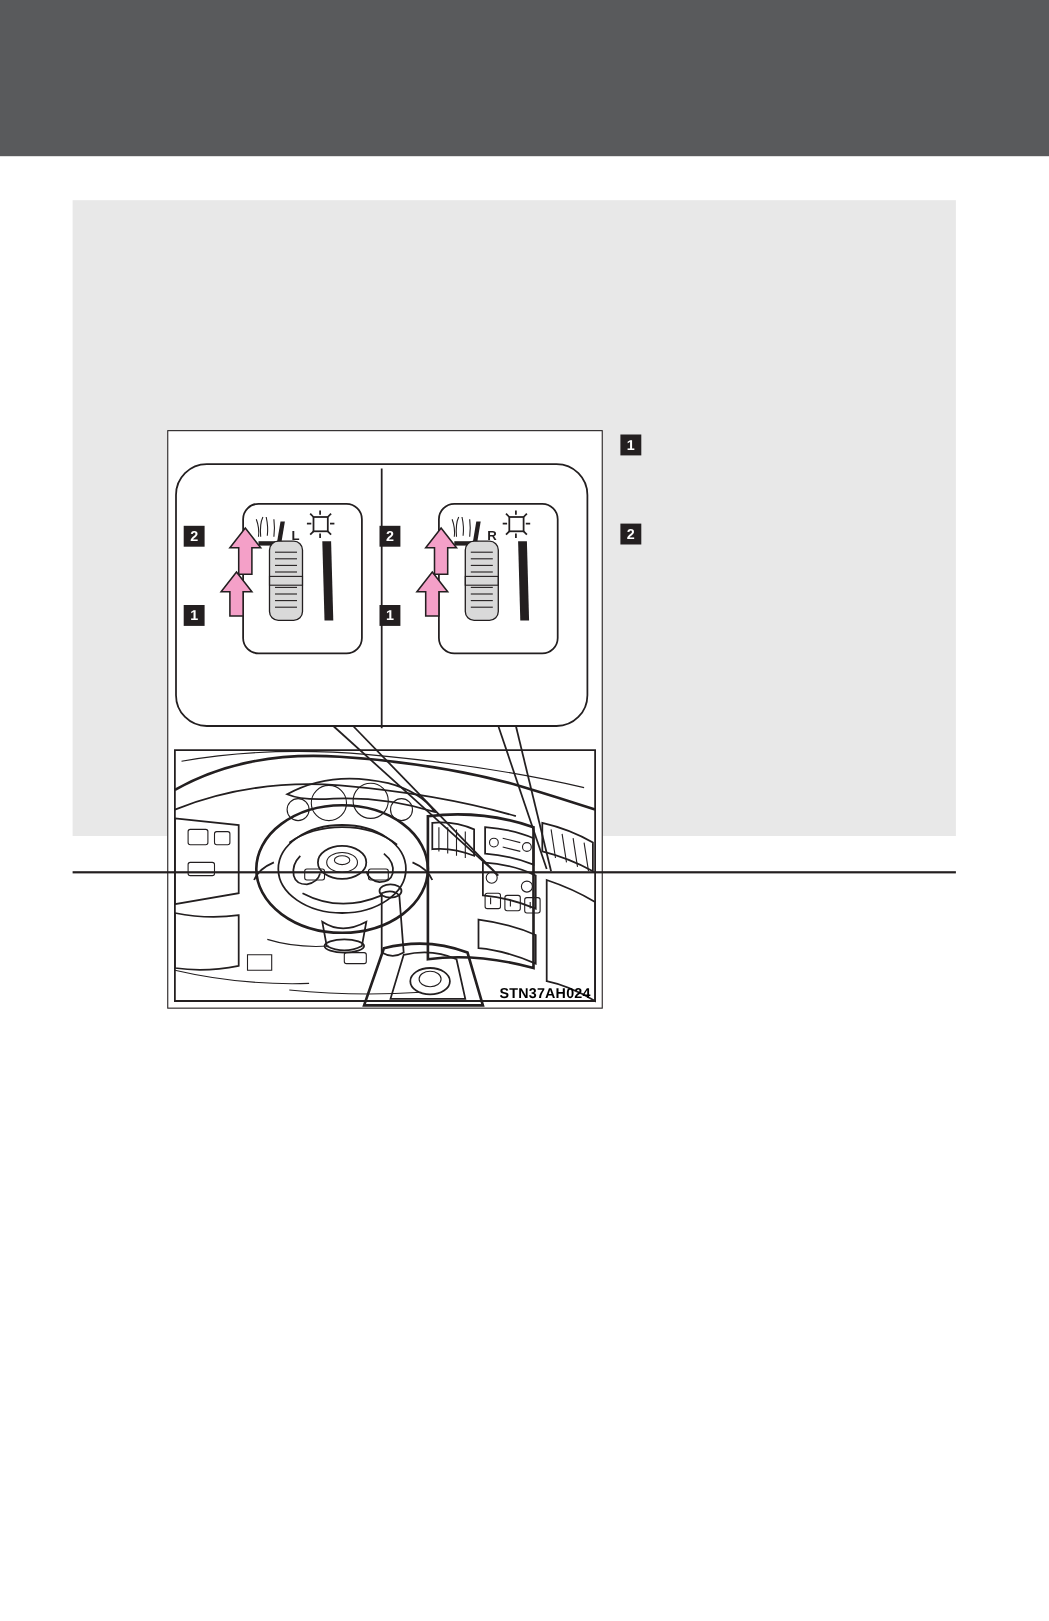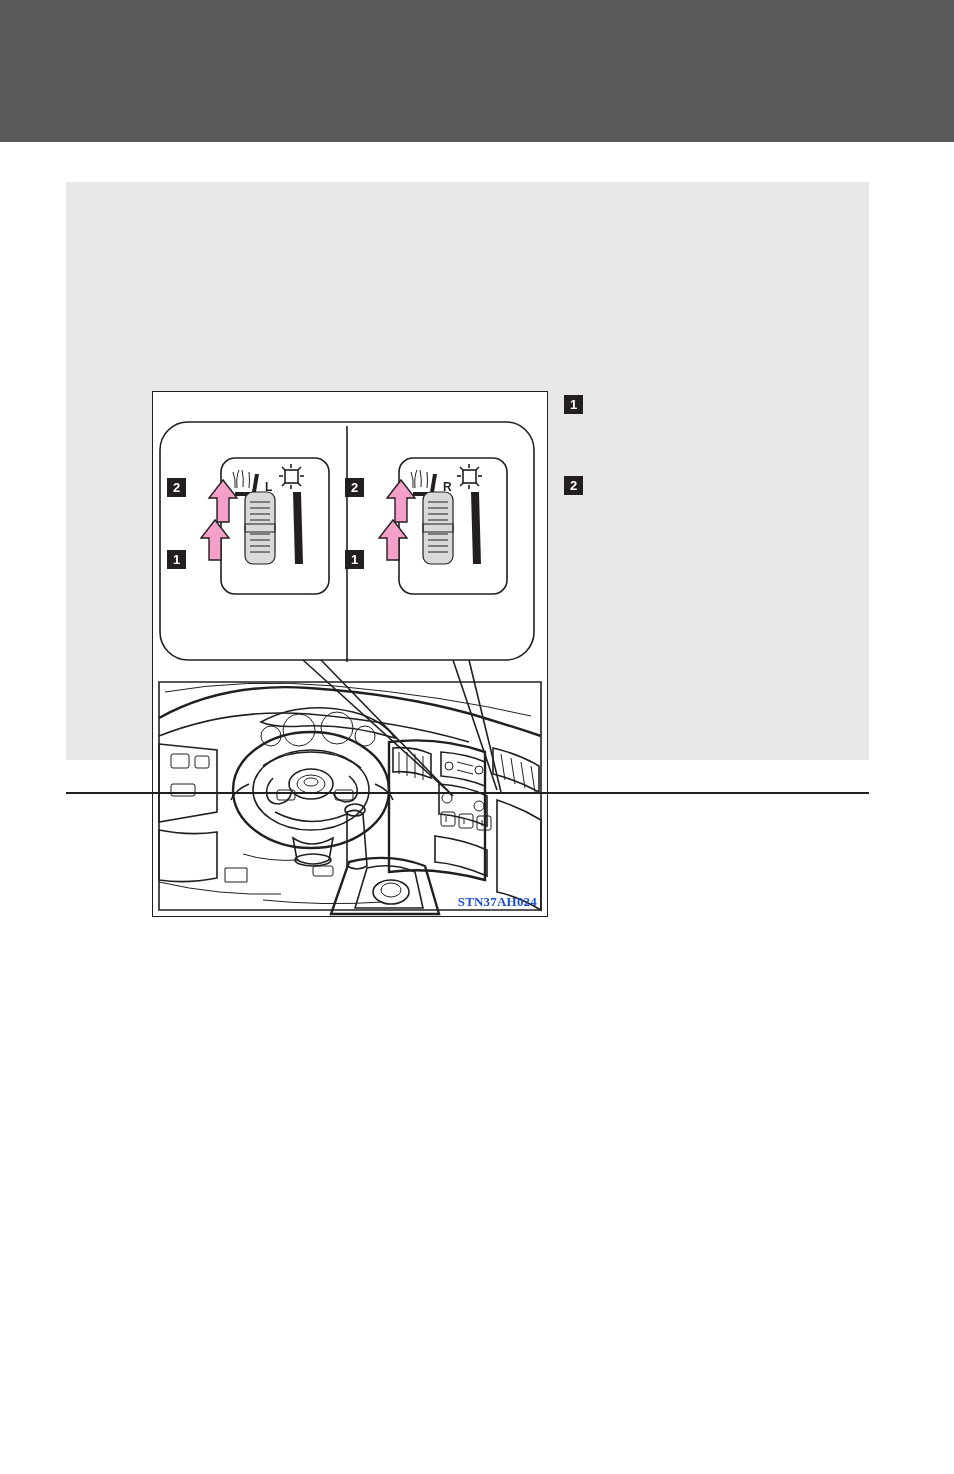--- a/index.html
+++ b/index.html
@@ -53,23 +53,22 @@
     position: absolute;
     left: 0;
     top: 0;
   }
   .figure-code {
     position: absolute;
     right: 10px;
     bottom: 6px;
     font-size: 13px;
     font-weight: bold;
-    color: #1d4ed8;
+    color: #000000;
     letter-spacing: 0.2px;
-    font-family: Liberation Serif, serif;
   }
   
   .callout-list {
     position: absolute;
     left: 498px;
     top: 213px;
     width: 360px;
   }
   .callout-row {
     display: flex;

